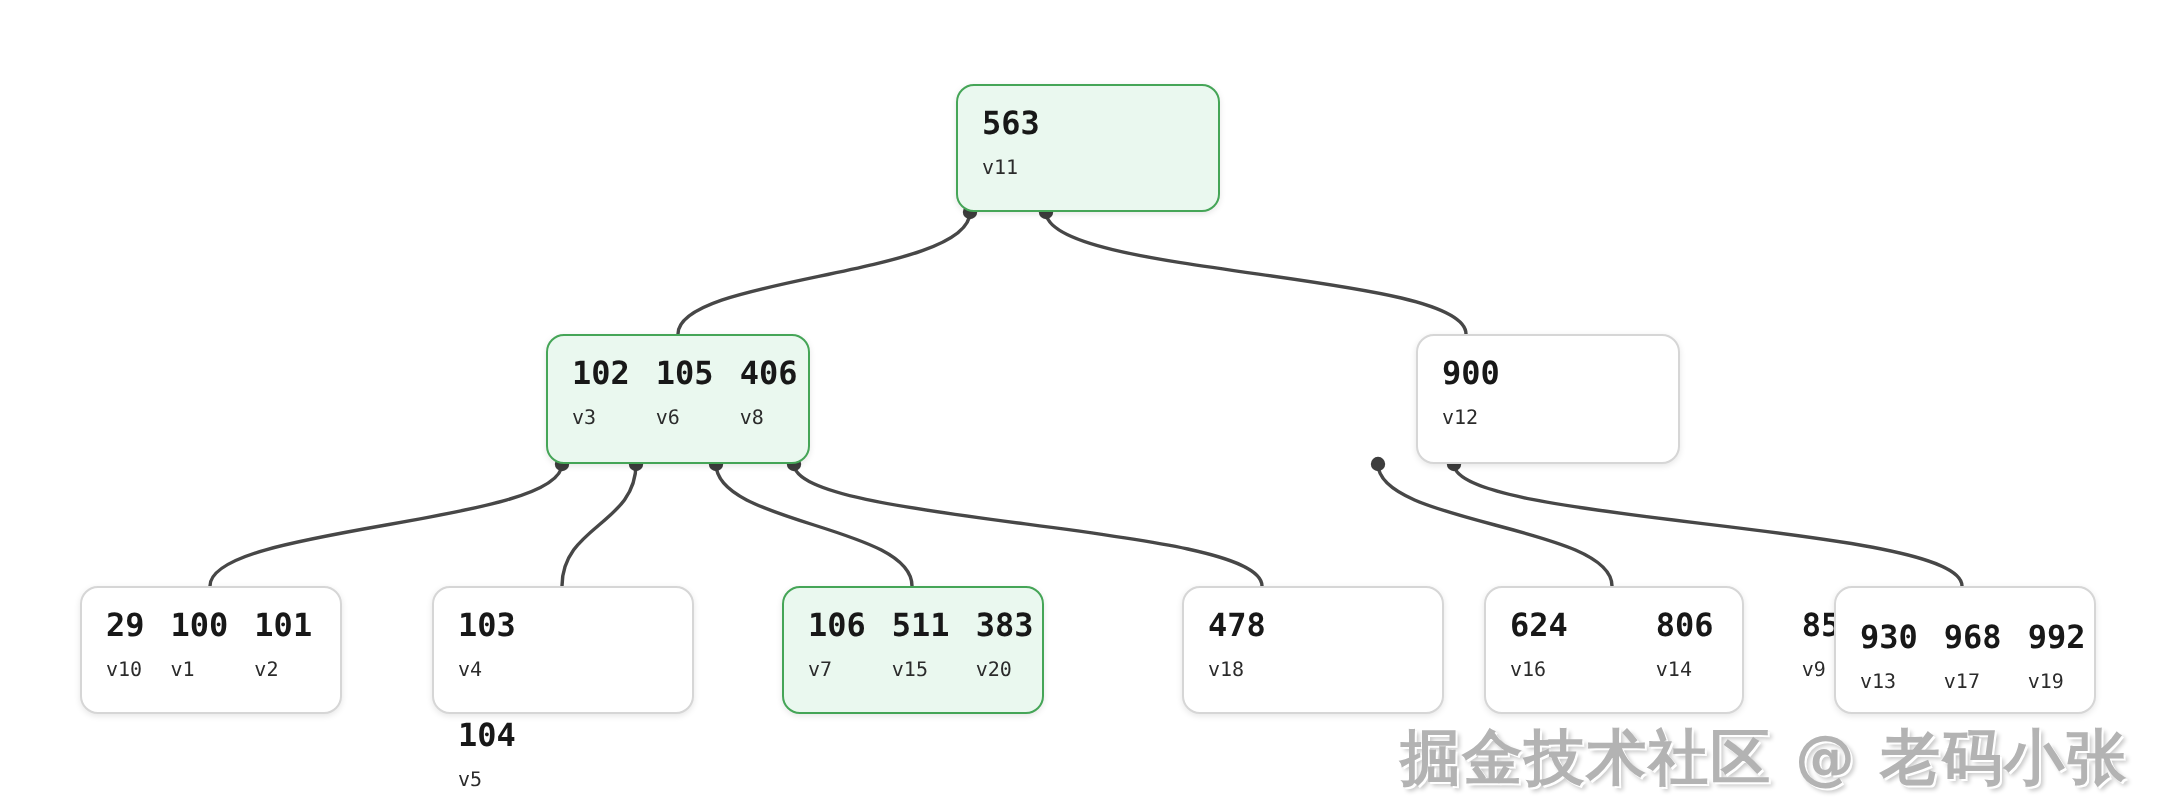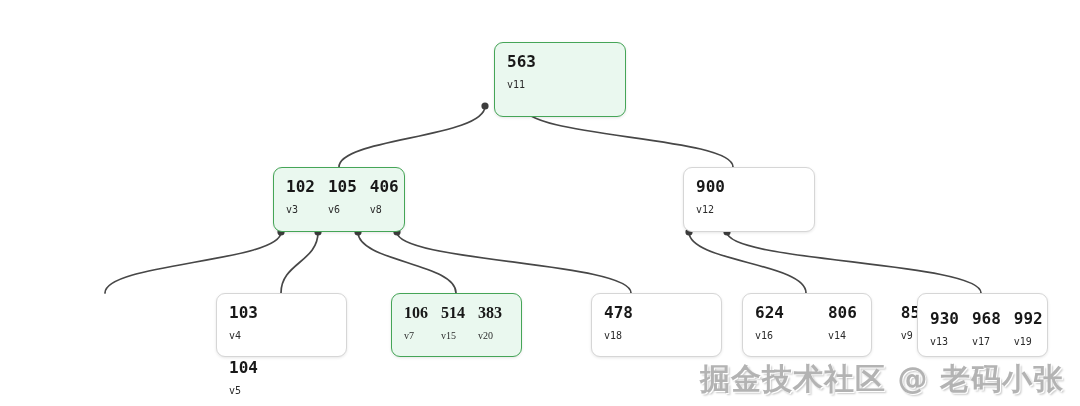--- a/index.html
+++ b/index.html
@@ -46,21 +46,21 @@
     <circle cx="485" cy="106" r="3.6"></circle>
     <circle cx="523" cy="106" r="3.6"></circle>
     <circle cx="281" cy="232" r="3.6"></circle>
     <circle cx="318" cy="232" r="3.6"></circle>
     <circle cx="358" cy="232" r="3.6"></circle>
     <circle cx="397" cy="232" r="3.6"></circle>
     <circle cx="689" cy="232" r="3.6"></circle>
     <circle cx="727" cy="232" r="3.6"></circle>
   </svg>
 
-  <div class="node green" style="left:494px;top:42px;width:132px;height:75px;text-align:center;">
+  <div class="node green" style="left:478px;top:42px;width:132px;height:64px;text-align:center;">
     <div class="cell">
       <span class="key">563</span>
       <span class="val">v11</span>
     </div>
   </div>
 
   <div class="node green" style="left:273px;top:167px;width:132px;height:65px;">
     <div class="cell">
       <span class="key">102</span>
       <span class="val">v3</span>
@@ -68,46 +68,60 @@
     <div class="cell">
       <span class="key">105</span>
       <span class="val">v6</span>
     </div>
     <div class="cell">
       <span class="key">406</span>
       <span class="val">v8</span>
     </div>
   </div>
 
-  <div class="node" style="left:683px;top:167px;width:132px;height:65px;">
+  <div class="node" style="left:708px;top:167px;width:132px;height:65px;">
     <div class="cell">
       <span class="key">900</span>
       <span class="val">v12</span>
     </div>
   </div>
 
+  <div class="node" style="left:40px;top:293px;width:131px;height:64px;">
+    <div class="cell">
+      <span class="key">29</span>
+      <span class="val">v10</span>
+    </div>
+    <div class="cell">
+      <span class="key">100</span>
+      <span class="val">v1</span>
+    </div>
+    <div class="cell">
+      <span class="key">101</span>
+      <span class="val">v2</span>
+    </div>
+  </div>
 
   <div class="node" style="left:216px;top:293px;width:131px;height:64px;flex-direction:column;">
     <div class="cell">
       <span class="key">103</span>
       <span class="val">v4</span>
     </div>
     <div class="cell">
       <span class="key">104</span>
       <span class="val">v5</span>
     </div>
   </div>
 
-  <div class="node green" style="left:391px;top:293px;width:131px;height:64px;font-family:Liberation Serif, serif;">
+  <div class="node green" style="left:391px;top:293px;width:131px;height:64px;">
     <div class="cell">
       <span class="key">106</span>
       <span class="val">v7</span>
     </div>
     <div class="cell">
-      <span class="key">514</span>
+      <span class="key">511</span>
       <span class="val">v15</span>
     </div>
     <div class="cell">
       <span class="key">383</span>
       <span class="val">v20</span>
     </div>
   </div>
 
   <div class="node" style="left:567px;top:293px;width:131px;height:64px;margin-left:24px;">
     <div class="cell">

